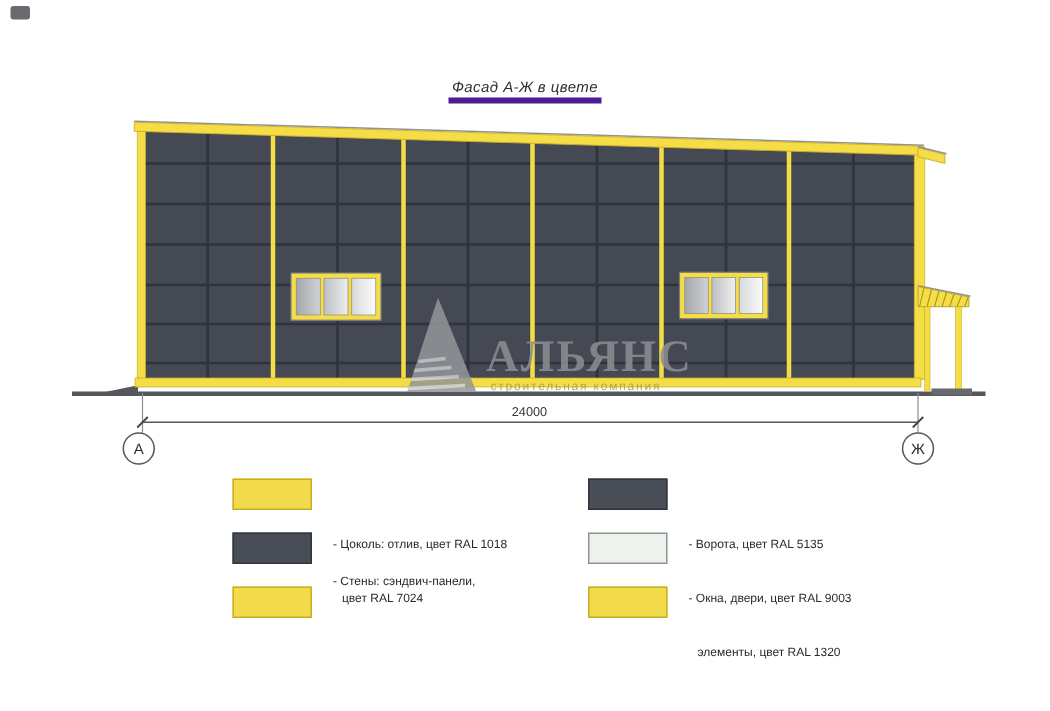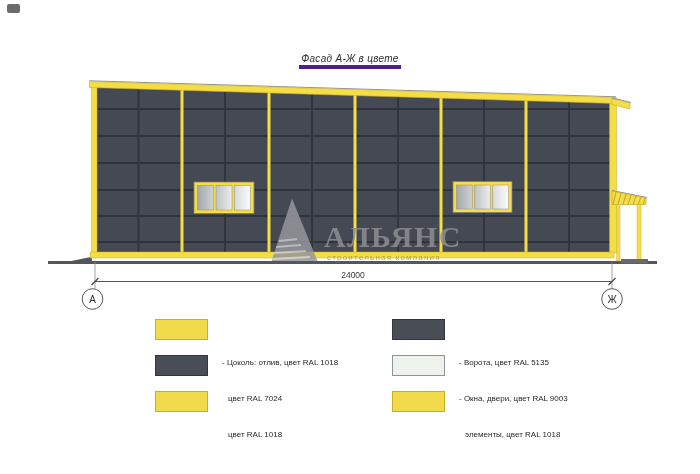--- a/index.html
+++ b/index.html
@@ -171,43 +171,43 @@
 
     <div class="legend-item" style="left:155px;top:319px;">
       <div class="swatch" style="background-color: rgb(242, 219, 75); border-color: rgb(201, 173, 37);"></div>
       <div class="legend-label">
         <span class="l1">- Цоколь: отлив, цвет RAL 1018</span>
       </div>
     </div>
     <div class="legend-item" style="left:155px;top:355px;">
       <div class="swatch" style="background-color: rgb(72, 77, 86); border-color: rgb(49, 53, 60);"></div>
       <div class="legend-label">
+        <span class="l1">- Стены: сэндвич-панели,</span>
           <span class="l2">цвет RAL 7024</span>
       </div>
     </div>
     <div class="legend-item" style="left:155px;top:391px;">
       <div class="swatch" style="background-color: rgb(242, 219, 75); border-color: rgb(201, 173, 37);"></div>
       <div class="legend-label">
-          <span class="l2">цвет RAL 1018</span>
       </div>
     </div>
 
     <div class="legend-item" style="left:392px;top:319px;">
       <div class="swatch" style="background-color: rgb(72, 77, 86); border-color: rgb(49, 53, 60);"></div>
       <div class="legend-label">
         <span class="l1">- Ворота, цвет RAL 5135</span>
       </div>
     </div>
     <div class="legend-item" style="left:392px;top:355px;">
       <div class="swatch" style="background-color: rgb(237, 242, 237); border-color: rgb(143, 148, 150);"></div>
       <div class="legend-label">
         <span class="l1">- Окна, двери, цвет RAL 9003</span>
       </div>
     </div>
     <div class="legend-item" style="left:392px;top:391px;">
       <div class="swatch" style="background-color: rgb(242, 219, 75); border-color: rgb(201, 173, 37);"></div>
       <div class="legend-label">
-          <span class="l2">элементы, цвет RAL 1018</span>
+          <span class="l2">элементы, цвет RAL 1320</span>
       </div>
     </div>
 
   </div>
 </div>
 
 </body></html>

